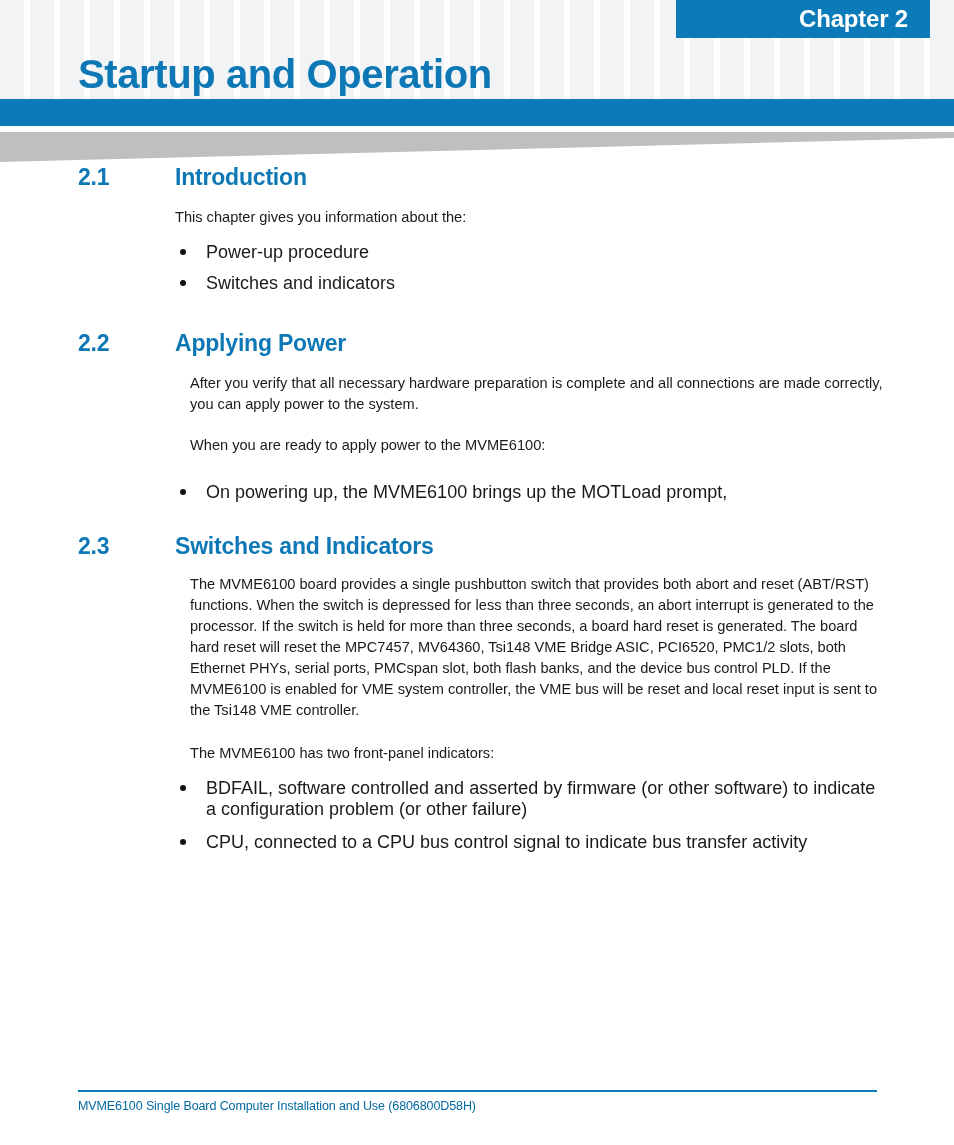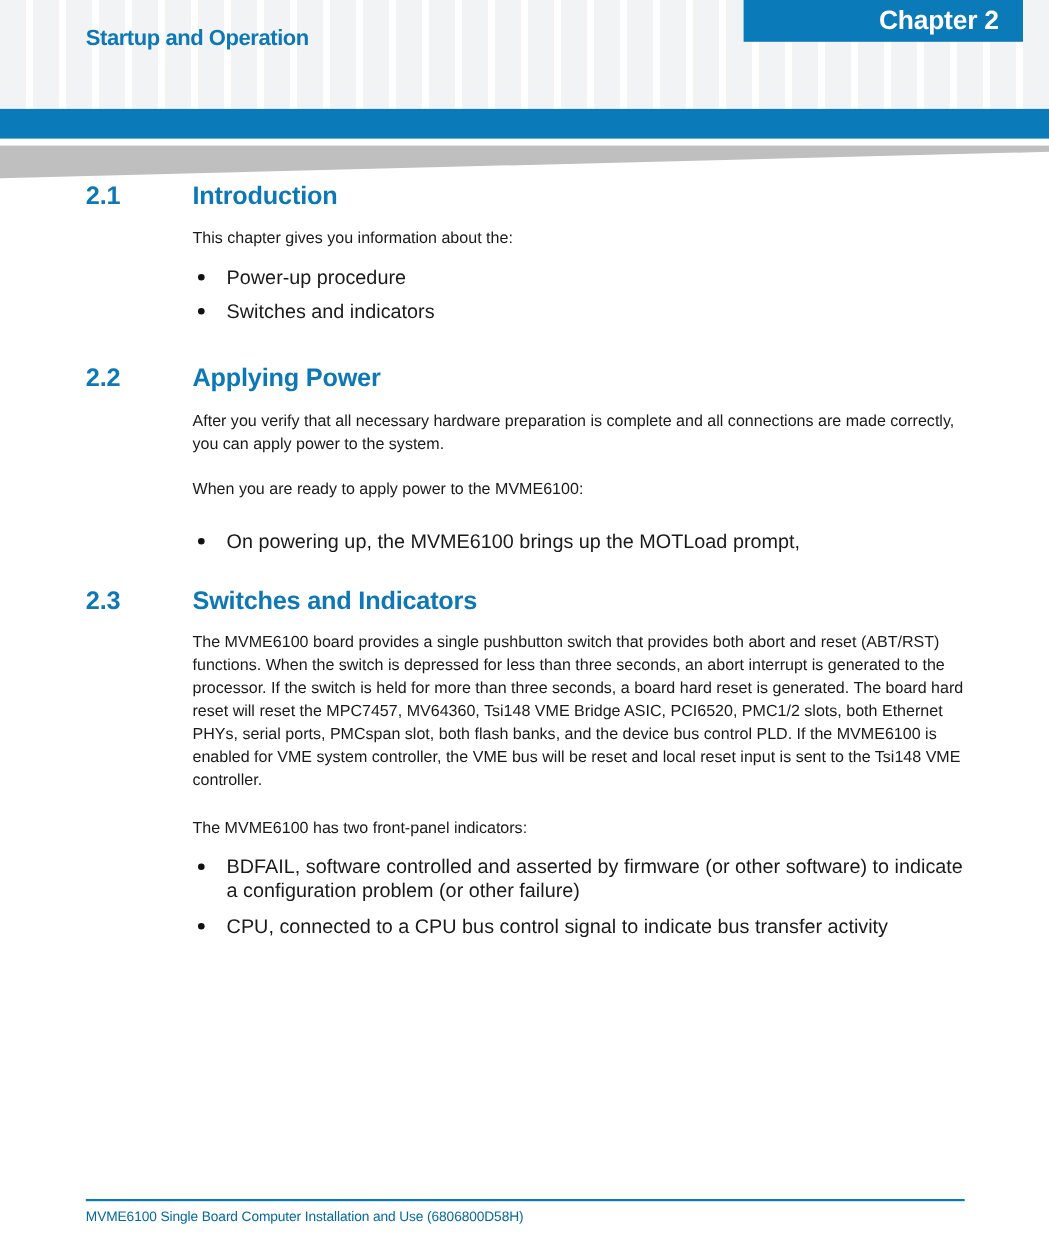--- a/index.html
+++ b/index.html
@@ -41,22 +41,22 @@
     letter-spacing: -0.2px;
     display: flex;
     align-items: center;
     justify-content: flex-end;
     padding-right: 22px;
     box-sizing: border-box;
   }
   .chapter-title {
     position: absolute;
     left: 78px;
-    top: 24px;
-    font-size: 20px;
+    top: 52px;
+    font-size: 40px;
     font-weight: bold;
     color: #0d78b5;
     letter-spacing: -0.4px;
     white-space: nowrap;
   }
   .header-blue-bar {
     position: absolute;
     left: 0;
     top: 99px;
     width: 954px;
@@ -100,21 +100,21 @@
   .sec-title { white-space: nowrap; }
 
   .para {
     margin: 0;
     padding: 0 60px 0 175px;
     font-size: 14.6px;
     line-height: 21px;
     color: #1a1a1a;
     text-align: left;
   }
-  .para.wide { padding-right: 70px; }
+  .para.wide { padding-right: 70px; margin-left: 15px; }
 
   ul.bullets {
     list-style: none;
     margin: 0;
     padding: 0 60px 0 175px;
   }
   ul.bullets.wide { padding-right: 70px; }
   ul.bullets li {
     position: relative;
     padding-left: 31px;

